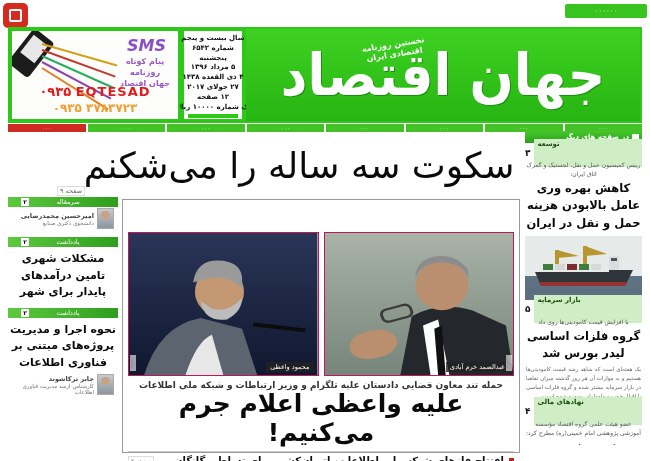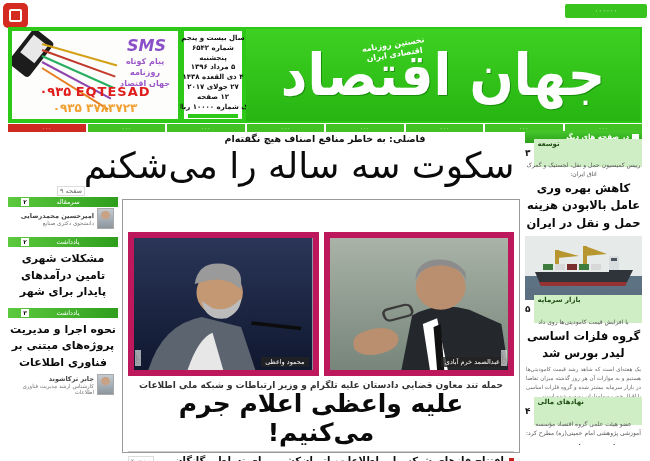--- a/index.html
+++ b/index.html
@@ -40,21 +40,21 @@
 
   
   .kicker1 { position:absolute; top:133px; left:130px; width:390px; text-align:center; font-size:9.5px; font-weight:bold; color:#111; }
   .headline1 { position:absolute; top:143px; left:55px; width:488px; text-align:center; font-size:36px; font-weight:normal;
                color:#0a0a0a; line-height:1.25; white-space:nowrap; }
   .pageref1 { position:absolute; left:57px; top:186px; font-size:6.5px; color:#666; border:1px solid #ddd; padding:0 2px; }
 
   
   .center-box { position:absolute; left:122px; top:199px; width:398px; height:254px; border:1px solid #9a9a9a; background:#fff; padding:4px 5px; }
   .photo-row { height:172px; display:flex; gap:5px; direction:ltr; }
-  .photo { flex:1; position:relative; border:6px solid #be185d; overflow:hidden;margin-top:28px; }
+  .photo { flex:1; position:relative; border:1px solid #be185d; overflow:hidden;margin-top:28px; }
   .photo svg { display:block; width:100%; height:100%; }
   .cap-chip { position:absolute; bottom:3px; right:4px; background:rgba(35,35,35,.78); color:#fff; font-size:6.5px; padding:1px 4px; direction:rtl; }
   .credit { position:absolute; bottom:4px; writing-mode:vertical-rl; font-size:5px; color:#888; background:rgba(255,255,255,.6); padding:2px 0; }
   .credit.l { left:1px; } .credit.r { right:1px; }
   .kicker2 { margin-top:4px; text-align:center; font-size:9px; font-weight:bold; color:#333; }
   .headline2 { text-align:center; font-size:25px; font-weight:bold; color:#0a0a0a; line-height:1.15; }
   .bullet-row { margin-top:3px; border-top:1px solid #ccc; padding-top:3px; display:flex; align-items:center; gap:5px; }
   .red-sq { width:5px; height:5px; background:#c42020; flex:0 0 auto; }
   .bullet-text { flex:1; font-size:10px; font-weight:bold; color:#111; text-align:center; white-space:nowrap; overflow:hidden; }
   .pageref2 { font-size:6px; color:#888; border:1px solid #ddd; padding:0 2px; flex:0 0 auto; }
@@ -140,21 +140,20 @@
     <div class="tick">· · ·</div>
     <div class="tick">· · ·</div>
     <div class="tick">· · ·</div>
     <div class="tick">· · ·</div>
     <div class="tick">· · ·</div>
     <div class="tick">· · ·</div>
     <div class="tick">· · ·</div>
     <div class="tick red">· · ·</div>
   </div>
 
-  <div class="kicker1">فاضلی: به خاطر منافع اصناف هیچ نگفته‌ام</div>
   <div class="headline1">سکوت سه ساله را می‌شکنم</div>
   <div class="pageref1">صفحه ۹</div>
 
   <div class="center-box">
     <div class="photo-row">
       <div class="photo">
         <svg viewBox="0 0 100 92" preserveAspectRatio="none">
           <defs>
               <linearGradient id="gv" x1="0" y1="0" x2="0" y2="1">
             <stop offset="0" stop-color="#2a3558"></stop>

